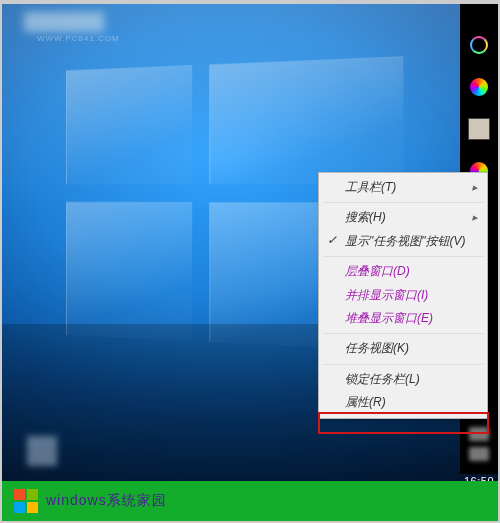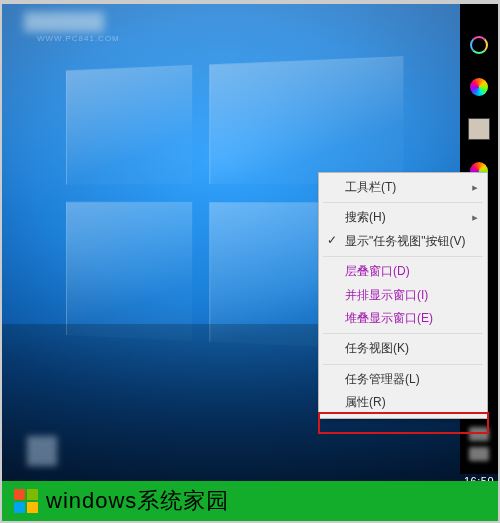--- a/index.html
+++ b/index.html
@@ -111,20 +111,21 @@
     .context-menu {
       position: absolute;
       left: 316px; top: 168px;
       width: 170px;
       background: #f0f0f0;
       border: 1px solid #b9b9b9;
       box-shadow: 2px 2px 4px rgba(0,0,0,0.25);
       padding: 3px 2px;
       font-size: 12px;
       color: #333;
+      font-style: italic;
     }
     .menu-item {
       display: flex;
       align-items: center;
       padding: 3px 6px 3px 24px;
       position: relative;
       line-height: 1.45;
       white-space: nowrap;
     }
     .menu-item.sub::after {
@@ -171,22 +172,22 @@
       grid-template: 1fr 1fr / 1fr 1fr;
       gap: 2px;
       margin-right: 8px;
     }
     .footer-logo span { width: 11px; height: 11px; }
     .footer-logo span:nth-child(1){ background:#f25022; }
     .footer-logo span:nth-child(2){ background:#7fba00; }
     .footer-logo span:nth-child(3){ background:#00a4ef; }
     .footer-logo span:nth-child(4){ background:#ffb900; }
     .footer-text {
-      color: #000000;
-      font-size: 22px;
+      color: #4c1d95;
+      font-size: 14px;
       font-weight: 500;
       letter-spacing: 1px;
     }
     .desktop-blur-icon {
       position: absolute;
       left: 25px; bottom: 55px;
       width: 30px; height: 30px;
       background: rgba(180,200,220,0.5);
       filter: blur(3px);
     }
@@ -250,21 +251,21 @@
       </div>
     <div class="menu-item disabled">
         <span>堆叠显示窗口(E)</span>
       </div>
     <div class="menu-sep"></div>
     <div class="menu-item">
         <span>任务视图(K)</span>
       </div>
     <div class="menu-sep"></div>
     <div class="menu-item">
-        <span>任务管理器(L)</span>
+        <span>锁定任务栏(L)</span>
       </div>
     <div class="menu-item">
         <span>属性(R)</span>
       </div>
   </div>
 
   <div class="highlight-box"></div>
 
   <div class="footer-bar">
     <div class="footer-logo">

